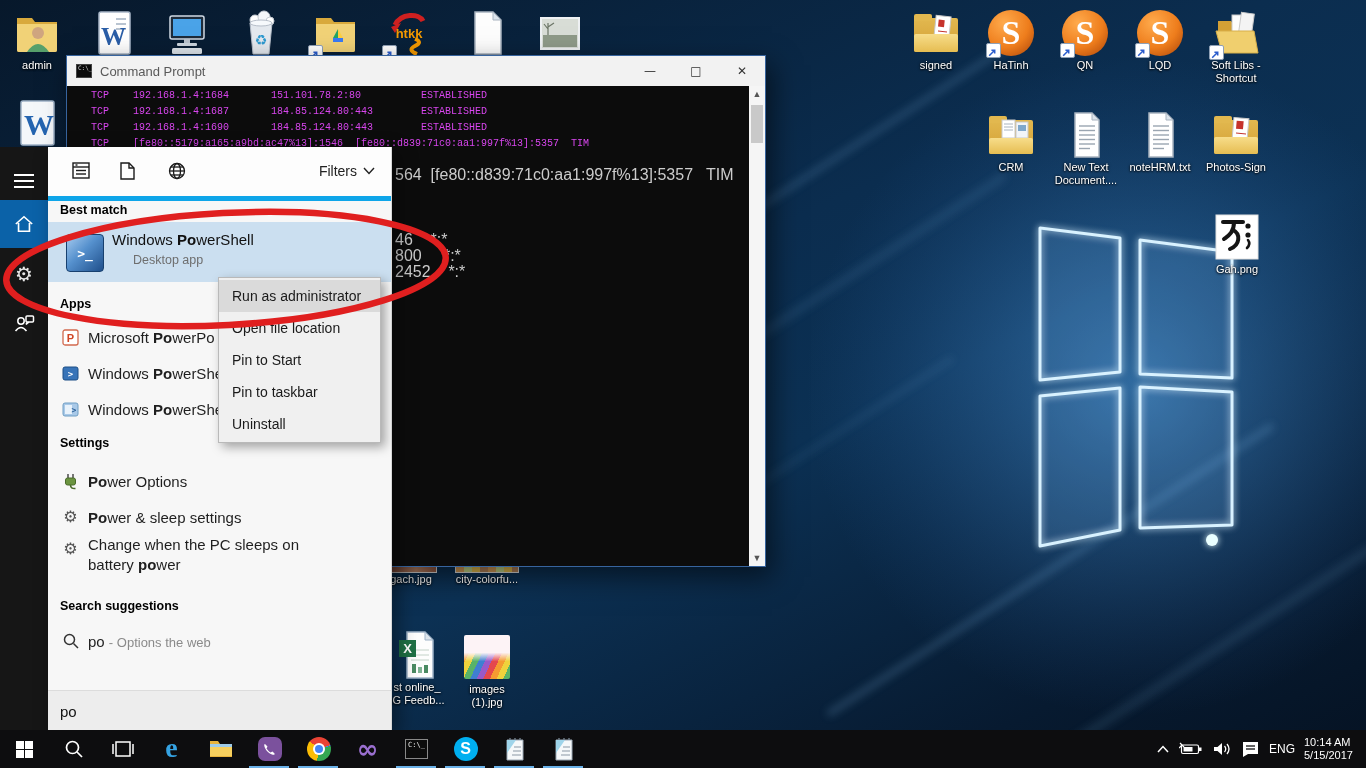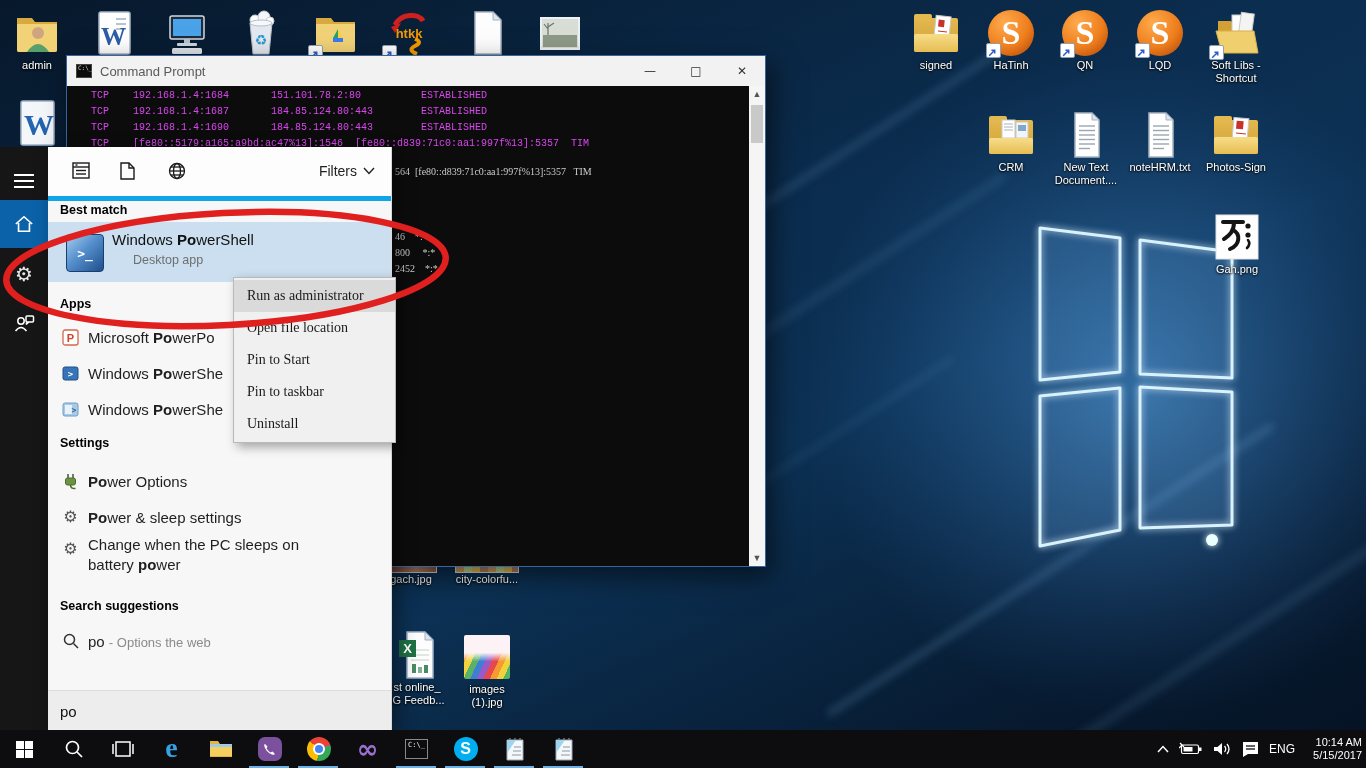--- a/index.html
+++ b/index.html
@@ -32,21 +32,21 @@
   #cmd-titlebar{height:30px;background:#f2f2f2;display:flex;align-items:center;position:relative;}
   #cmd-title-icon{width:16px;height:14px;background:#0c0c0c;border:1px solid #444;margin-left:9px;
     color:#d0d0d0;font-family:"DejaVu Sans Mono",monospace;font-size:6px;line-height:6px;padding-left:1px;box-sizing:border-box;}
   #cmd-title-text{margin-left:8px;font-size:13px;color:#5a5a5a;}
   .cmd-btn{width:46px;height:30px;display:flex;align-items:center;justify-content:center;
     font-size:12px;color:#333;font-family:"DejaVu Sans",sans-serif;}
   #cmd-btns{position:absolute;right:0;top:0;display:flex;}
   #cmd-body{position:relative;height:480px;background:#0c0c0c;overflow:hidden;}
   .cline{white-space:pre;font-family:Liberation Mono, monospace;font-size:10px;line-height:16px;color:#d946ef;}
   #cmd-lines{position:absolute;left:12px;top:2px;right:16px;overflow:hidden;}
-  .frag{position:absolute;left:328px;white-space:pre;font-family:Liberation Serif, serif;font-size:10px;color:#cccccc;text-align:right;}
+  .frag{position:absolute;left:328px;white-space:pre;font-family:Liberation Sans, sans-serif;font-size:16px;color:#cccccc;text-align:right;}
   #cmd-scroll{position:absolute;right:0;top:0;width:16px;height:480px;background:#f5f5f5;}
   #cmd-scroll .thumb{position:absolute;left:2px;top:19px;width:12px;height:38px;background:#c9c9c9;}
   #cmd-scroll .sarrow{position:absolute;left:0;width:16px;height:16px;display:flex;align-items:center;justify-content:center;color:#555;font-size:9px;}
 
   
   #sidebar{position:absolute;left:0;top:147px;width:48px;height:583px;background:#161616;z-index:10;}
   .sb-item{position:absolute;left:0;width:48px;height:48px;display:flex;align-items:center;justify-content:center;}
 
   
   #panel{position:absolute;left:48px;top:147px;width:344px;height:583px;background:#f7f7f7;z-index:10;
@@ -66,36 +66,36 @@
   #bm-text{position:absolute;left:64px;top:9px;}
   #bm-title{font-size:15px;color:#111;}
   #bm-sub{font-size:12.5px;color:#6e6e6e;margin-top:5px;margin-left:21px;}
   .list-ic{width:17px;height:17px;margin-left:14px;margin-right:9px;flex:0 0 auto;display:flex;align-items:center;justify-content:center;}
   .gear-glyph{font-size:16px;color:#555;line-height:1;font-family:"DejaVu Sans",sans-serif;}
   #search-box{position:absolute;left:0;top:543px;width:100%;height:40px;background:#ededed;border-top:1px solid #dcdcdc;
     display:flex;align-items:center;}
   #search-box .q{margin-left:12px;font-size:15px;color:#111;}
 
   
-  #cmenu{position:absolute;left:233px;top:277px;width:163px;background:#f0f0f0;border:1px solid #b9b9b9;
-    box-shadow:4px 4px 10px rgba(0,0,0,.35);z-index:20;padding:2px 0;box-sizing:border-box;font-family:Liberation Serif, serif;}
+  #cmenu{position:absolute;left:218px;top:277px;width:163px;background:#f0f0f0;border:1px solid #b9b9b9;
+    box-shadow:4px 4px 10px rgba(0,0,0,.35);z-index:20;padding:2px 0;box-sizing:border-box;}
   .cm-item{height:32px;display:flex;align-items:center;padding-left:13px;font-size:14px;color:#1a1a1a;}
   .cm-item.hl{background:#dadada;}
 
   
   #annot{position:absolute;left:0;top:0;z-index:30;pointer-events:none;}
 
   
   #taskbar{position:absolute;left:0;top:730px;width:1366px;height:38px;background:#0d0d0f;z-index:40;display:flex;}
   .tb-slot{width:49px;height:38px;position:relative;display:flex;align-items:center;justify-content:center;}
   .tb-underline{position:absolute;left:4px;bottom:0;width:40px;height:2.5px;background:#6ab1e8;}
   #tray{position:absolute;right:4px;top:0;height:38px;display:flex;align-items:center;gap:9px;z-index:41;}
   .tray-ic{display:flex;align-items:center;justify-content:center;}
   #tray-lang{color:#fff;font-size:12px;}
-  #tray-clock{color:#fff;font-size:11px;line-height:13px;text-align:right;width:58px;}
+  #tray-clock{color:#fff;font-size:11px;line-height:13px;text-align:left;width:58px;}
 
   
   .efolder{position:relative;width:46px;height:38px;}
   .efolder .back{position:absolute;left:1px;top:4px;right:1px;bottom:0;background:linear-gradient(#e2b84f,#d3a035);border-radius:2px;}
   .efolder .tab{position:absolute;left:1px;top:0;width:18px;height:7px;background:#e2b84f;border-radius:2px 2px 0 0;}
   .efolder .front{position:absolute;left:1px;right:1px;bottom:0;height:24px;background:linear-gradient(#f7dd8a,#e6bd52);border-radius:2px;}
 </style>
 </head>
 <body>
 

